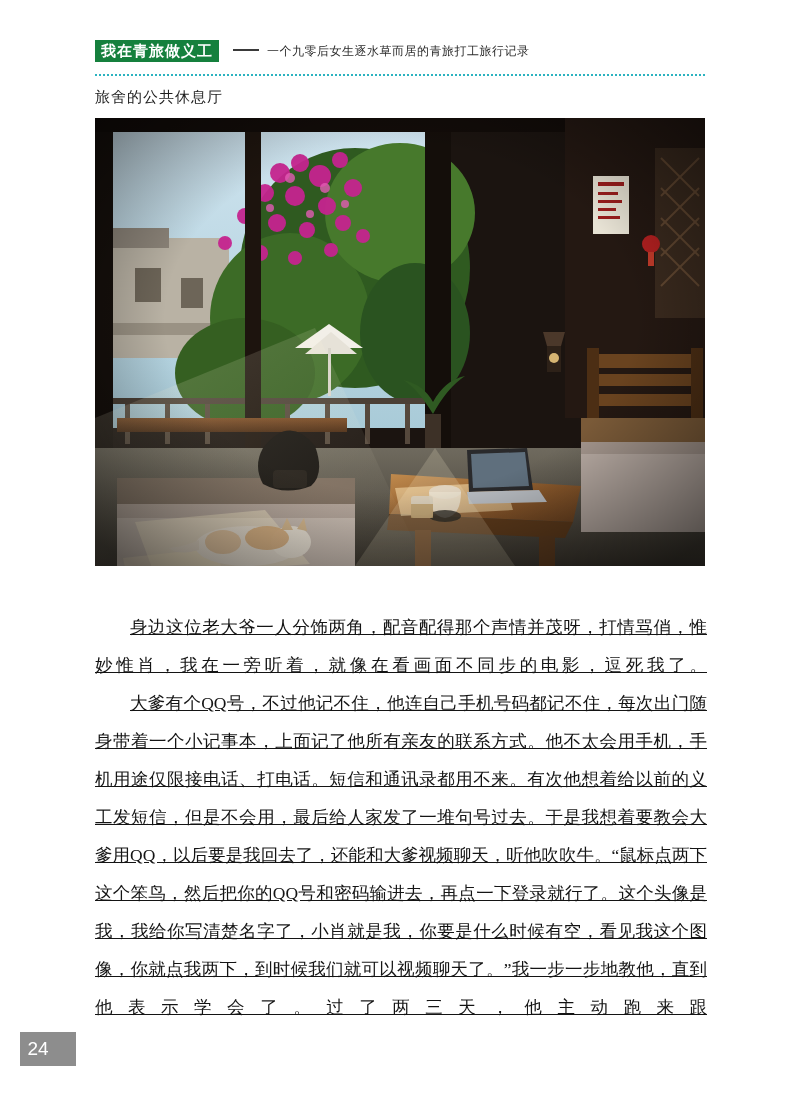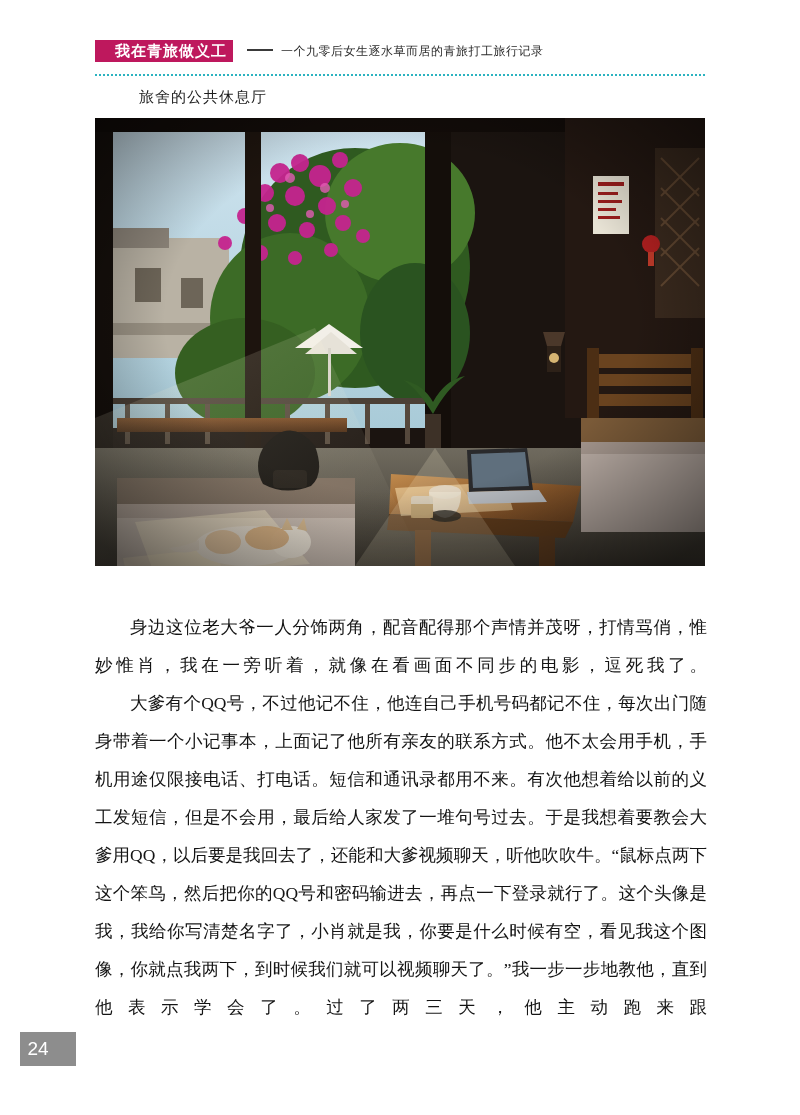--- a/index.html
+++ b/index.html
@@ -26,27 +26,27 @@
   
   .header {
     position: absolute;
     left: 95px;
     top: 40px;
     width: 610px;
     height: 32px;
   }
   .header-title {
     display: inline-block;
-    background: #be185d;
+    background: #15803d;
     color: #ffffff;
     font-family: "Liberation Sans", "DejaVu Sans", sans-serif;
     font-weight: bold;
     font-size: 15px;
     letter-spacing: 1px;
-    padding: 3px 6px 4px 20px;
+    padding: 3px 6px 4px 6px;
     line-height: 1;
     vertical-align: middle;
   }
   .header-dash {
     display: inline-block;
     width: 26px;
     height: 2px;
     background: #3a3a3a;
     vertical-align: middle;
     margin: 0 4px 3px 10px;
@@ -71,21 +71,20 @@
 
   
   .caption {
     position: absolute;
     left: 95px;
     top: 88px;
     font-family: "Liberation Sans", "DejaVu Sans", sans-serif;
     font-size: 15px;
     color: #1d1d1d;
     letter-spacing: 1px;
-    margin-left: 44px;
   }
 
   
   .photo {
     position: absolute;
     left: 95px;
     top: 118px;
     width: 610px;
     height: 448px;
     overflow: hidden;
@@ -100,20 +99,21 @@
     position: absolute;
     left: 95px;
     top: 608px;
     width: 612px;
     font-family: "Liberation Serif", "DejaVu Serif", serif;
     font-size: 17.5px;
     color: #141414;
     line-height: 38px;
     text-align: justify;
     text-justify: inter-character;
+    text-decoration: underline;
   }
   .body-text p {
     margin: 0;
     text-indent: 2em;
     text-align: justify;
     text-align-last: justify;
   }
   .body-text p.last-natural {
     text-align-last: justify;
   }

